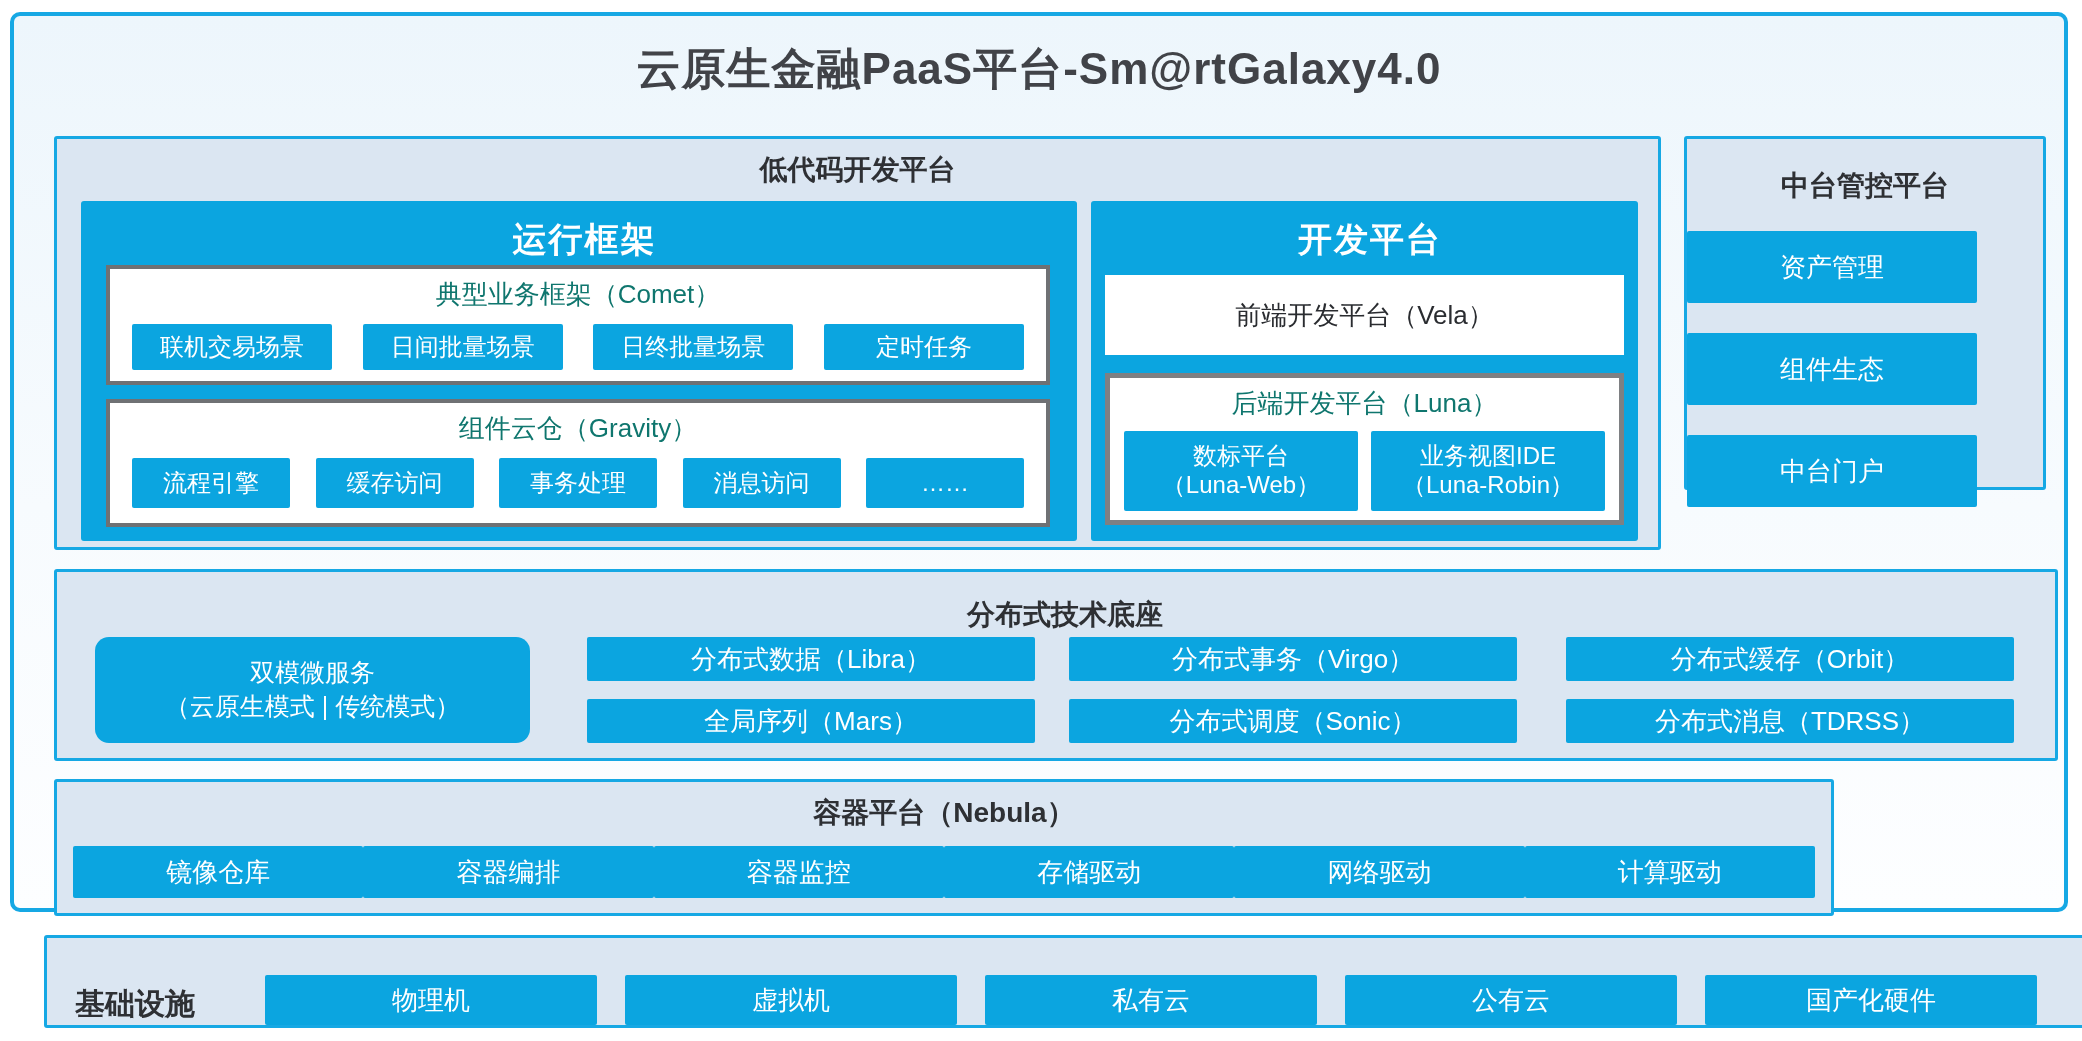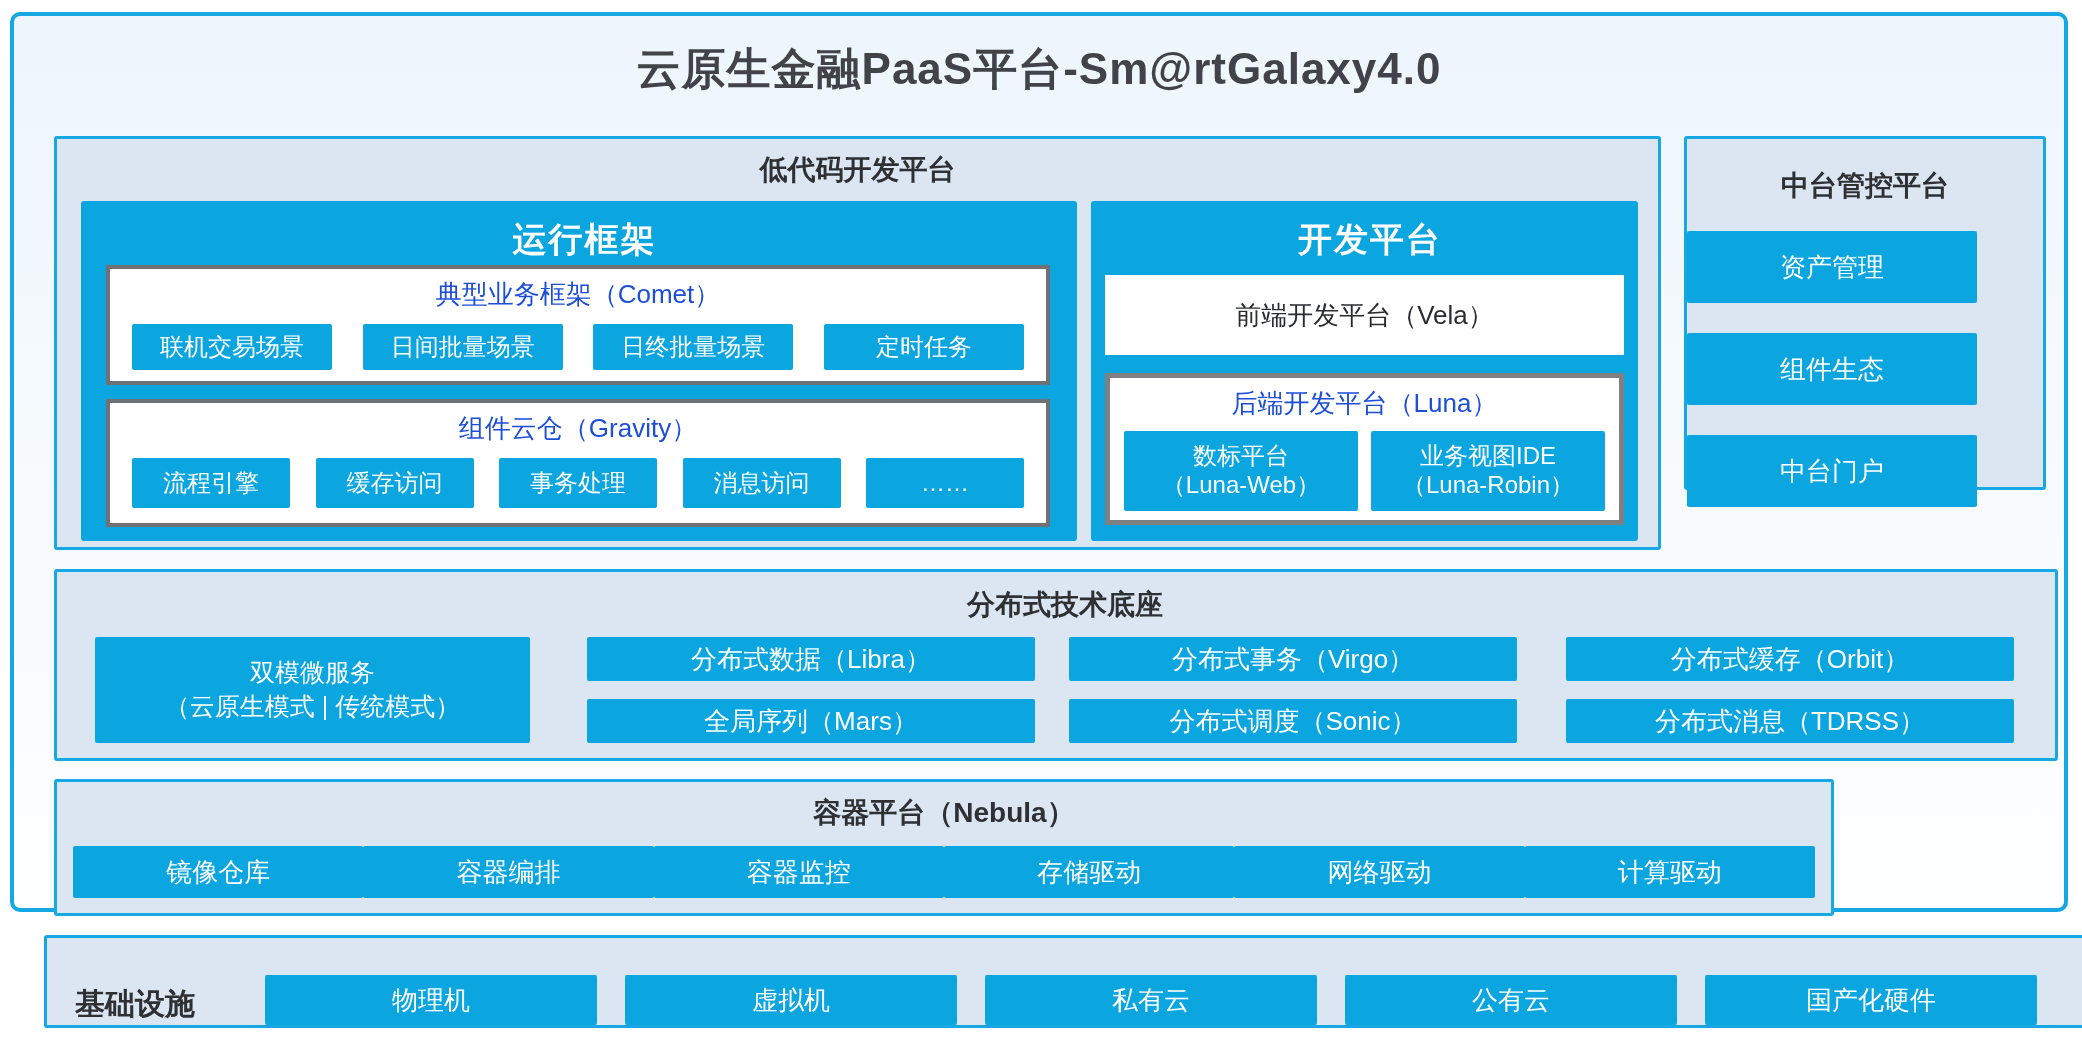--- a/index.html
+++ b/index.html
@@ -50,21 +50,21 @@
     margin-top:16px;letter-spacing:2px;padding-left:11px;
   }
   .runtime{left:24px;top:62px;width:996px;height:340px;}
   .devpanel{left:1034px;top:62px;width:547px;height:340px;}
 
   .white-box{
     position:absolute;background:#ffffff;
   }
   .framed{border:4px solid var(--box-border);}
   .white-box .box-title{
-    text-align:center;font-size:26px;font-weight:500;color:#1d4ed8;
+    text-align:center;font-size:26px;font-weight:500;color:#0f766e;
     margin-top:8px;
   }
   .chip-row{
     display:flex;justify-content:space-between;align-items:center;
     padding:0 22px;margin-top:12px;
   }
   .chip{
     background:var(--accent);color:#ffffff;font-size:24px;
     display:flex;align-items:center;justify-content:center;
     height:46px;border-radius:2px;text-align:center;
@@ -93,26 +93,26 @@
     gap:30px;margin-top:26px;
   }
   .mid-btn{
     width:290px;height:72px;background:var(--accent);color:#ffffff;
     font-size:26px;display:flex;align-items:center;justify-content:center;
     border-radius:2px;
   }
 
   
   .distributed{left:40px;top:553px;width:2004px;height:192px;}
-  .distributed .section-title{margin-top:14px;padding-left:18px;}
+  .distributed .section-title{margin-top:24px;padding-left:18px;}
   .dual-box{
     position:absolute;left:38px;top:65px;width:435px;height:106px;
     background:var(--accent);color:#ffffff;font-size:25px;line-height:1.35;
     display:flex;flex-direction:column;align-items:center;justify-content:center;
-    border-radius:2px;text-align:center;
+    border-radius:14px;text-align:center;
   }
   .dist-cell{
     position:absolute;width:448px;height:44px;background:var(--accent);
     color:#ffffff;font-size:26px;display:flex;align-items:center;justify-content:center;
     border-radius:2px;
   }
   .dc-r0{top:65px;} .dc-r1{top:127px;}
   .dc-c0{left:530px;} .dc-c1{left:1012px;} .dc-c2{left:1509px;}
 
   

